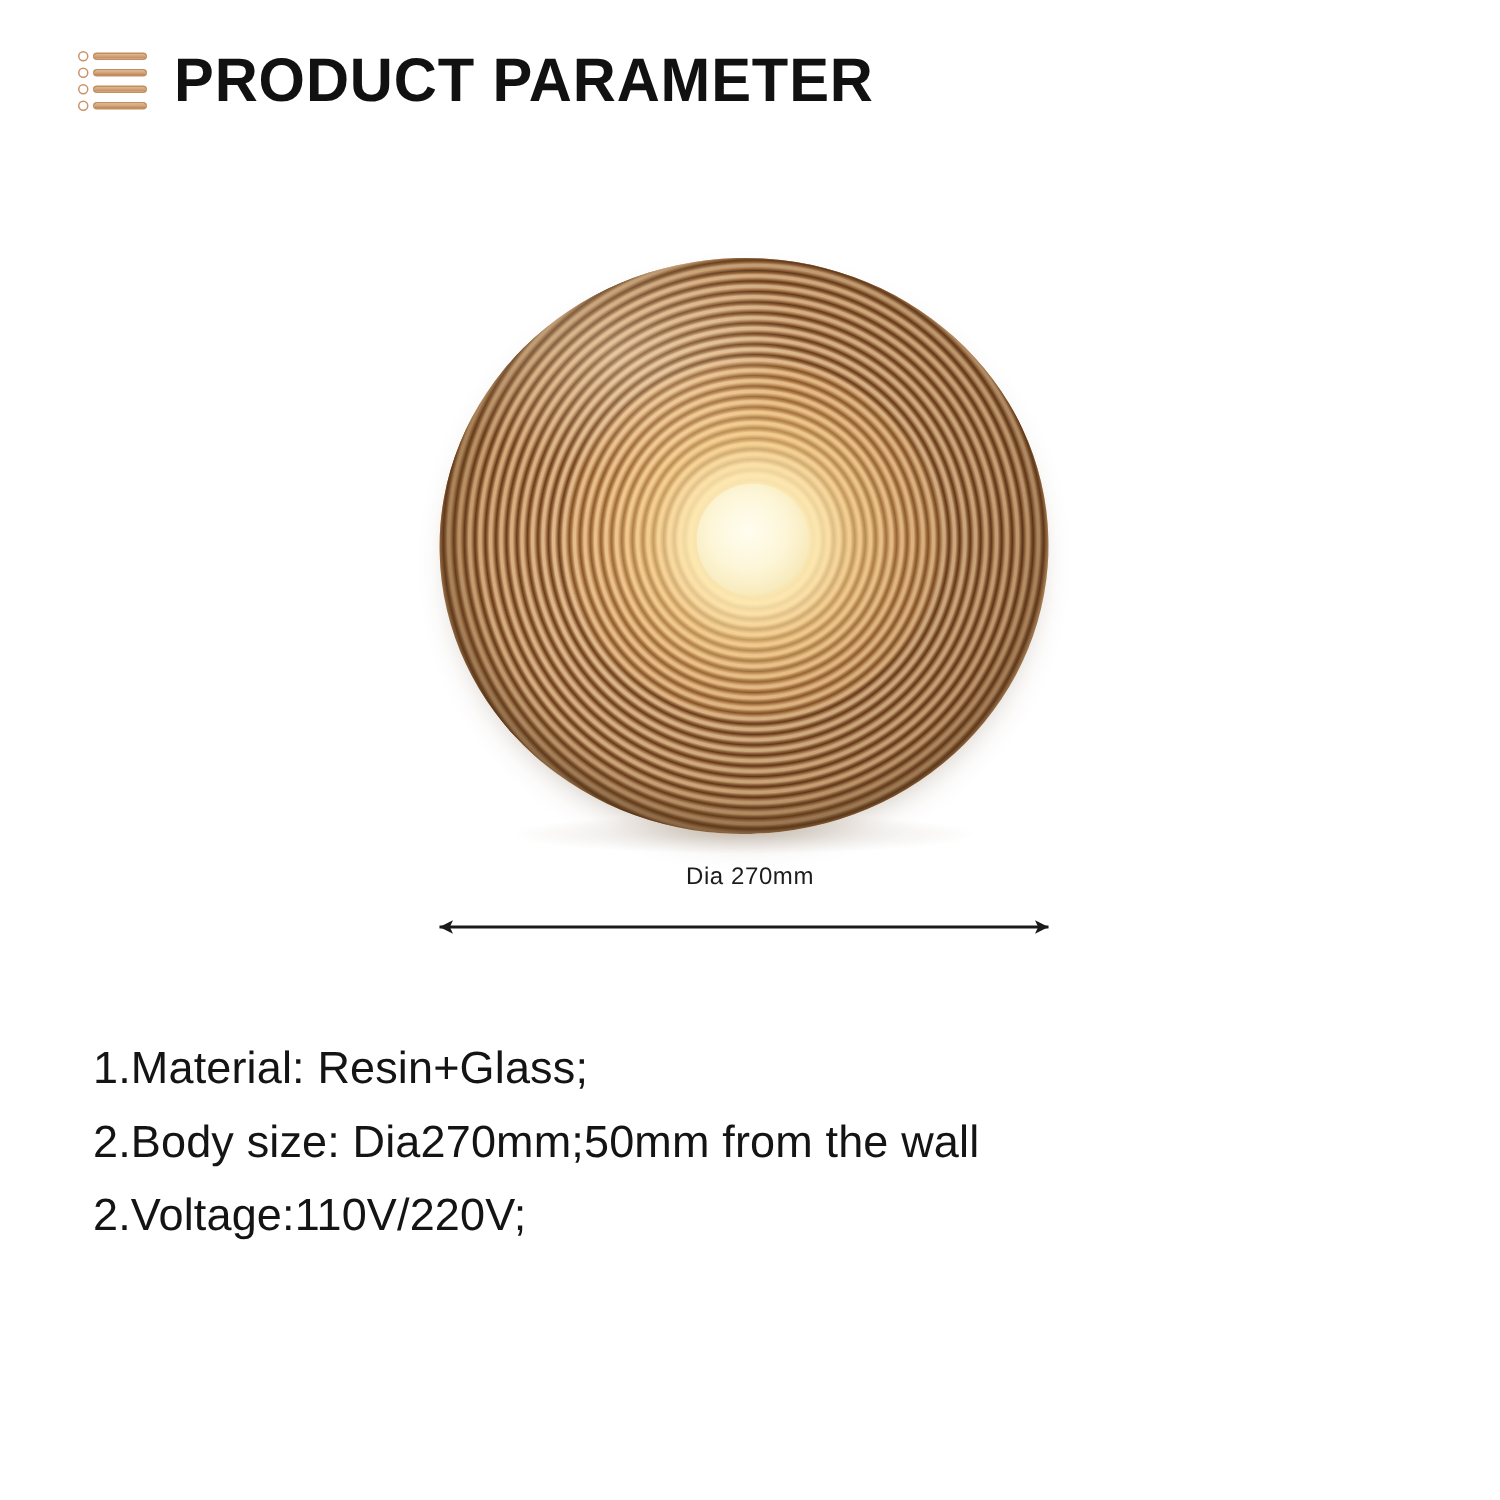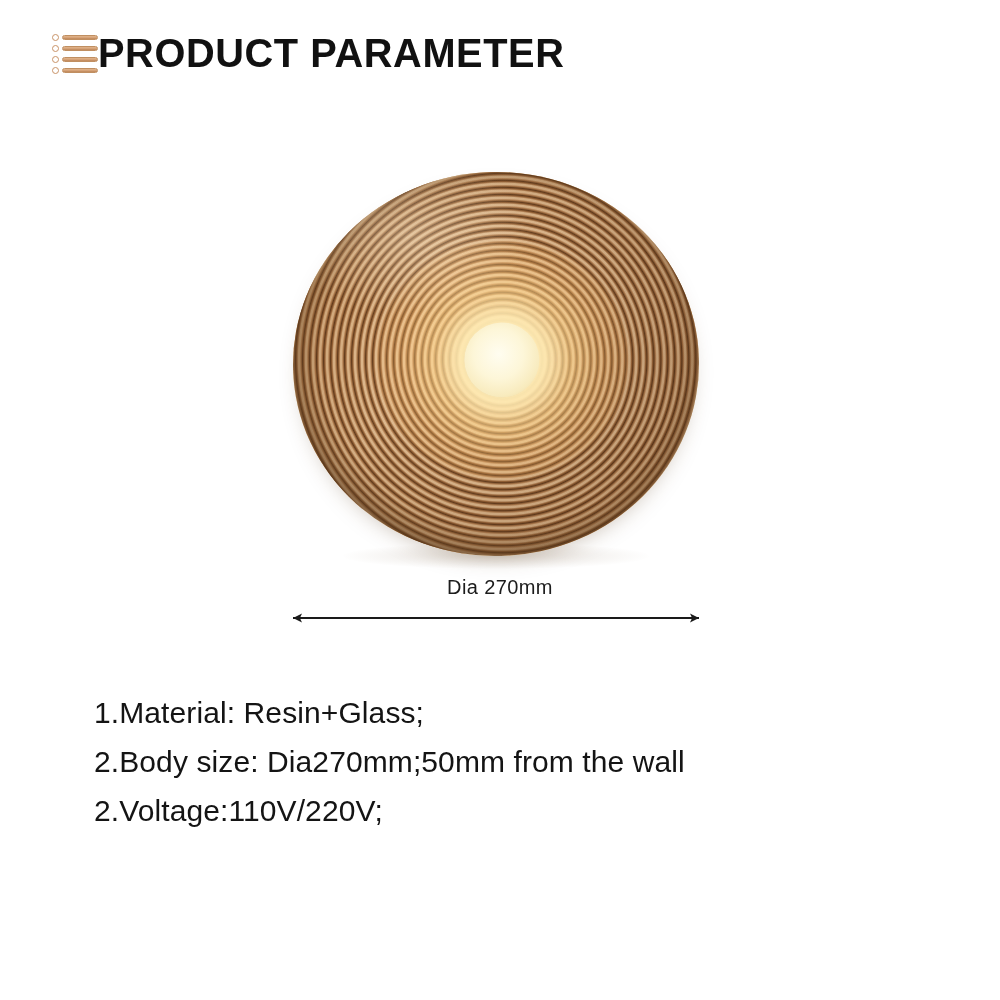--- a/index.html
+++ b/index.html
@@ -18,20 +18,21 @@
     -webkit-font-smoothing: antialiased;
   }
 
   
   .header {
     position: absolute;
     left: 52px;
     top: 32px;
     display: flex;
     align-items: center;
+    gap: 18px;
     text-align: right;
   }
   .list-icon {
     width: 46px;
     height: 40px;
     display: flex;
     flex-direction: column;
     justify-content: space-between;
     padding-top: 2px;
   }
@@ -218,21 +219,21 @@
   }
 
   
   .dim-label {
     position: absolute;
     left: 0;
     right: 0;
     top: 576px;
     text-align: center;
     font-family: "Liberation Sans", sans-serif;
-    font-size: 20px;
+    font-size: 16px;
     font-weight: 400;
     letter-spacing: 0.4px;
     color: #1c1c1c;
   }
   .dim-arrow {
     position: absolute;
     left: 291px;
     top: 608px;
     width: 410px;
     height: 20px;
@@ -246,21 +247,20 @@
     width: 880px;
   }
   .spec-line {
     font-family: "Liberation Sans", sans-serif;
     font-size: 30px;
     font-weight: 400;
     line-height: 49px;
     color: #141414;
     white-space: pre;
     letter-spacing: 0.1px;
-    margin-left: 32px;
   }
   .spec-line.cont {
     padding-left: 0;
   }
 </style>
 </head>
 <body>
 
 <div class="header">
 

